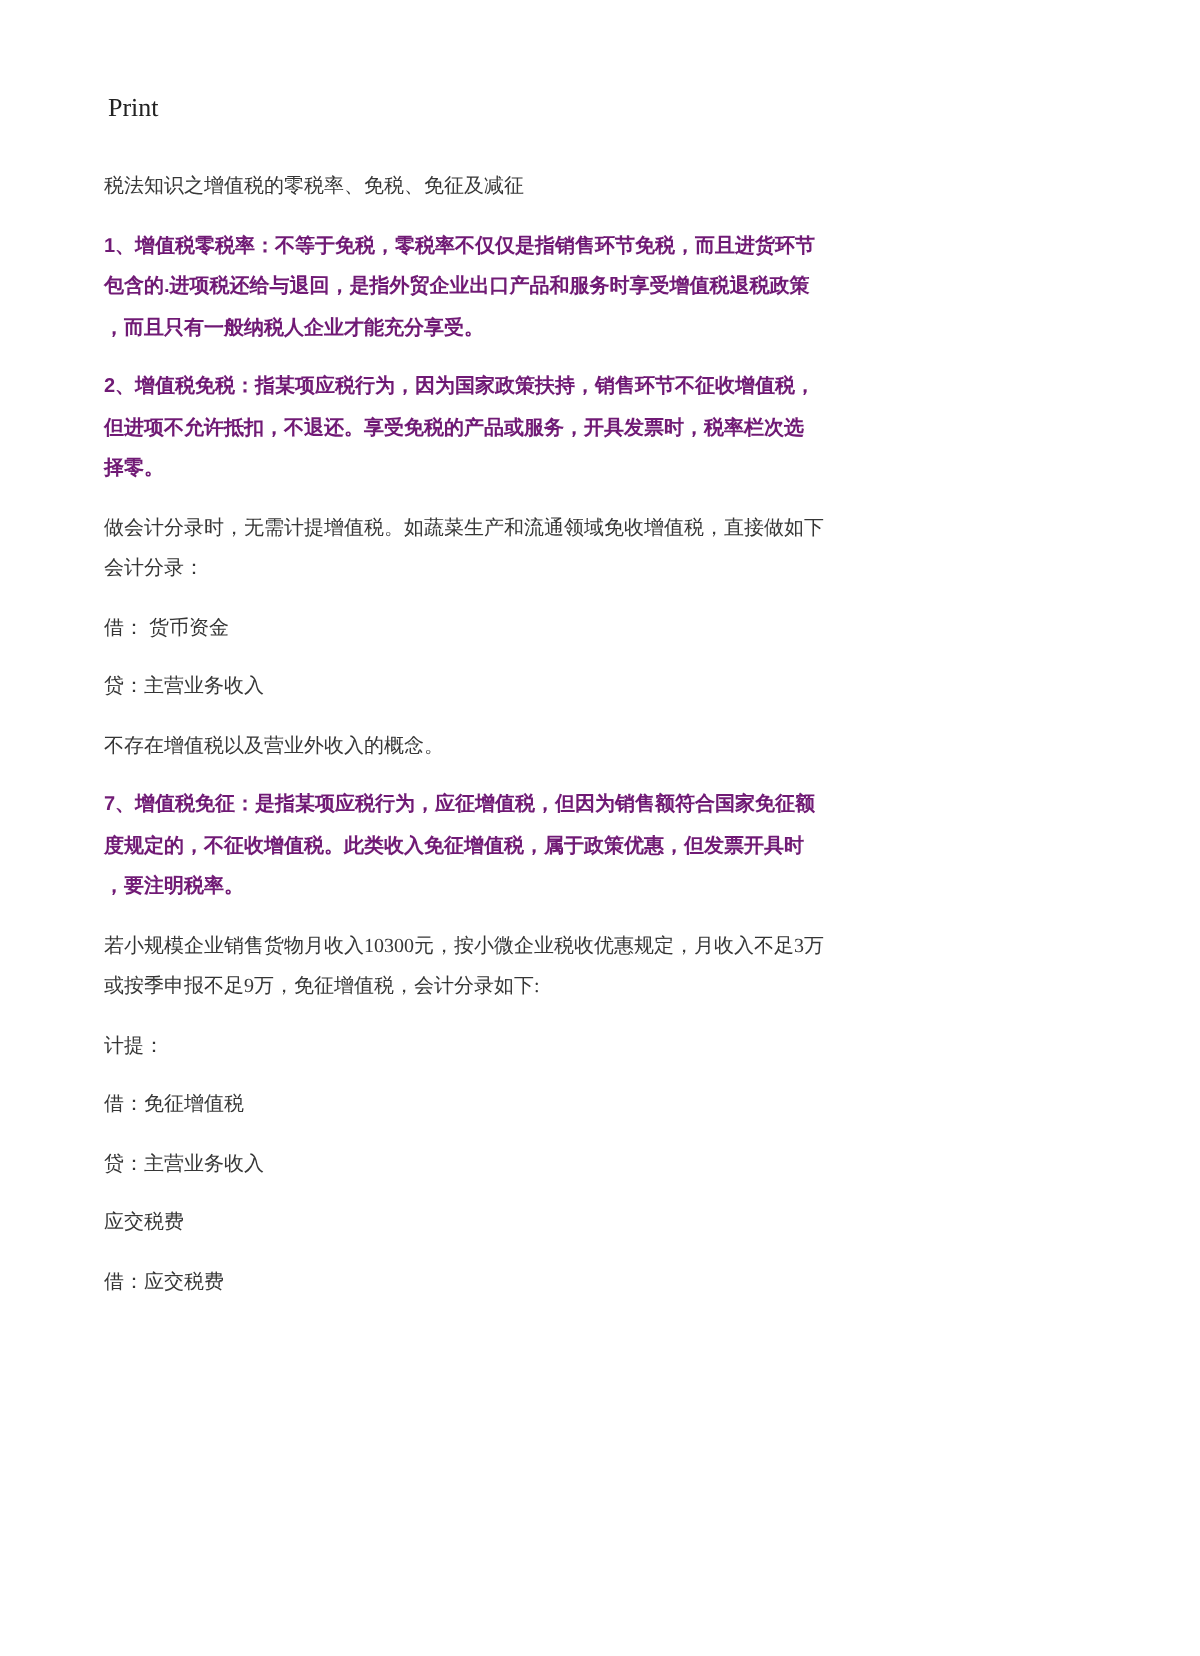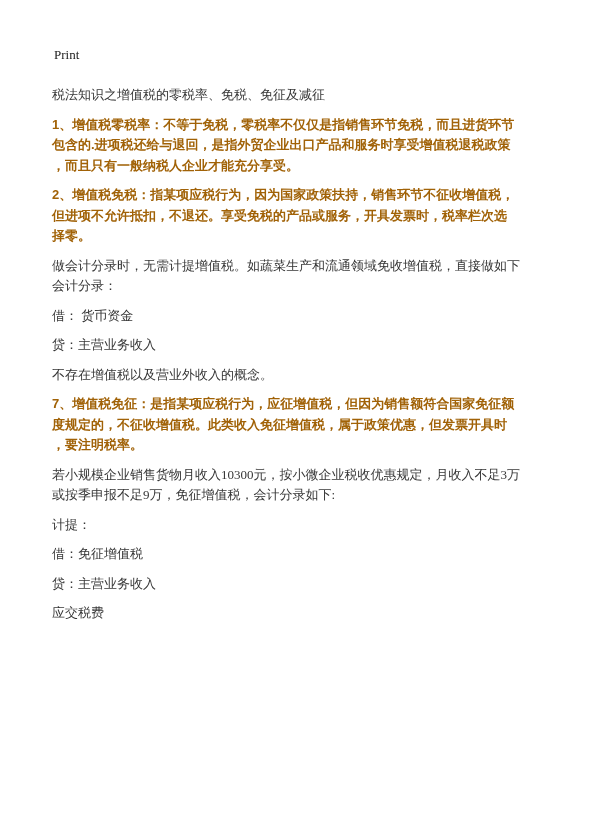--- a/index.html
+++ b/index.html
@@ -32,29 +32,29 @@
     font-weight: 700;
     font-size: 20px;
     line-height: 25px;
     color: #111111;
     text-align: center;
     margin: 0 0 12px 0;
   }
   p.para {
     margin: 0 0 9px 0;
     font-family: "Liberation Serif", serif;
-    font-size: 13px;
+    font-size: 10px;
     line-height: 20.5px;
     color: #363636;
     white-space: pre-line;
   }
   p.para.bold {
     font-family: "Liberation Sans", sans-serif;
     font-weight: 700;
-    color: #a16207;
+    color: #701a75;
   }
 </style>
 </head>
 <body>
 
 <div class="page">
 
   <a class="print-label">Print</a>
 
 
@@ -87,14 +87,15 @@
 
   <p class="para">计提：</p>
 
   <p class="para">借：免征增值税</p>
 
   <p class="para">贷：主营业务收入</p>
 
   <p class="para">应交税费</p>
 
 
+  <p class="para">借：应交税费</p>
 
 </div>
 
 </body></html>

